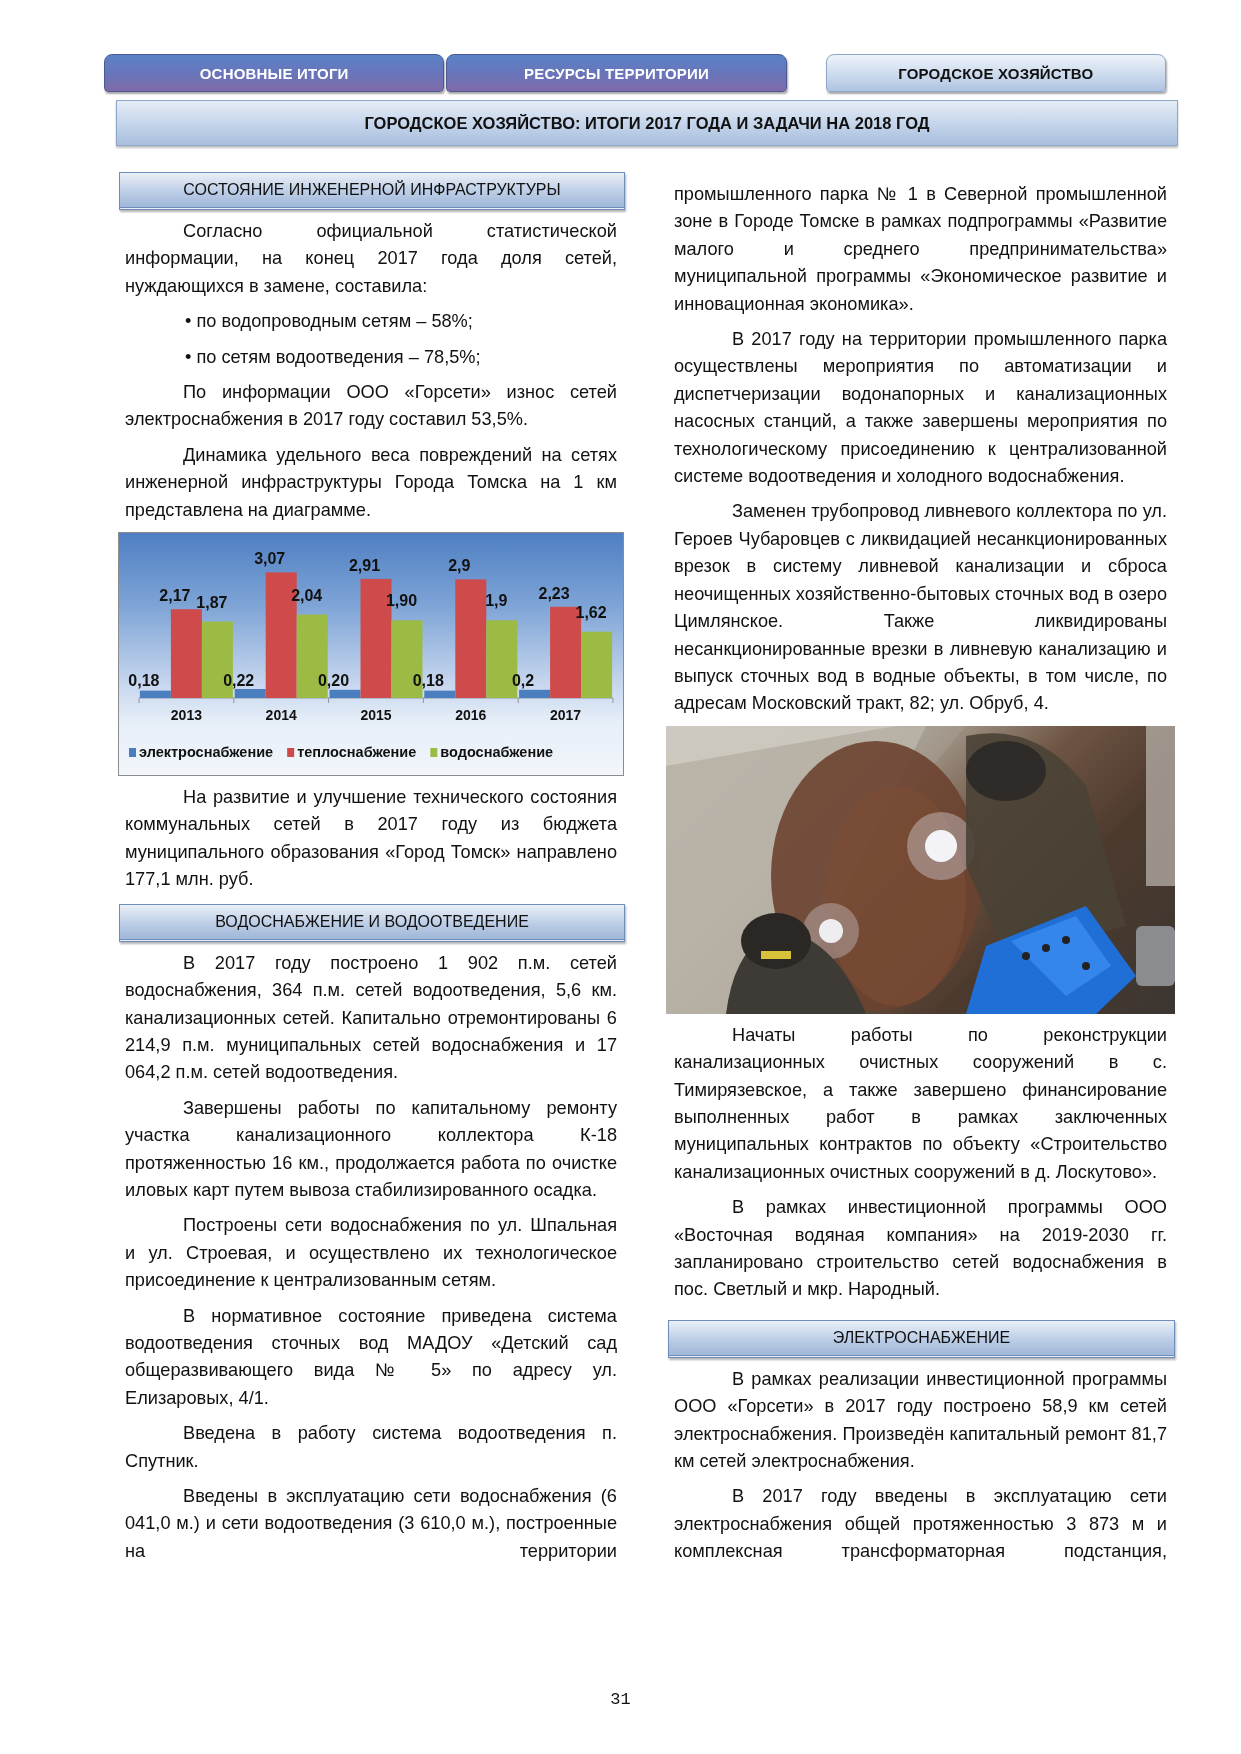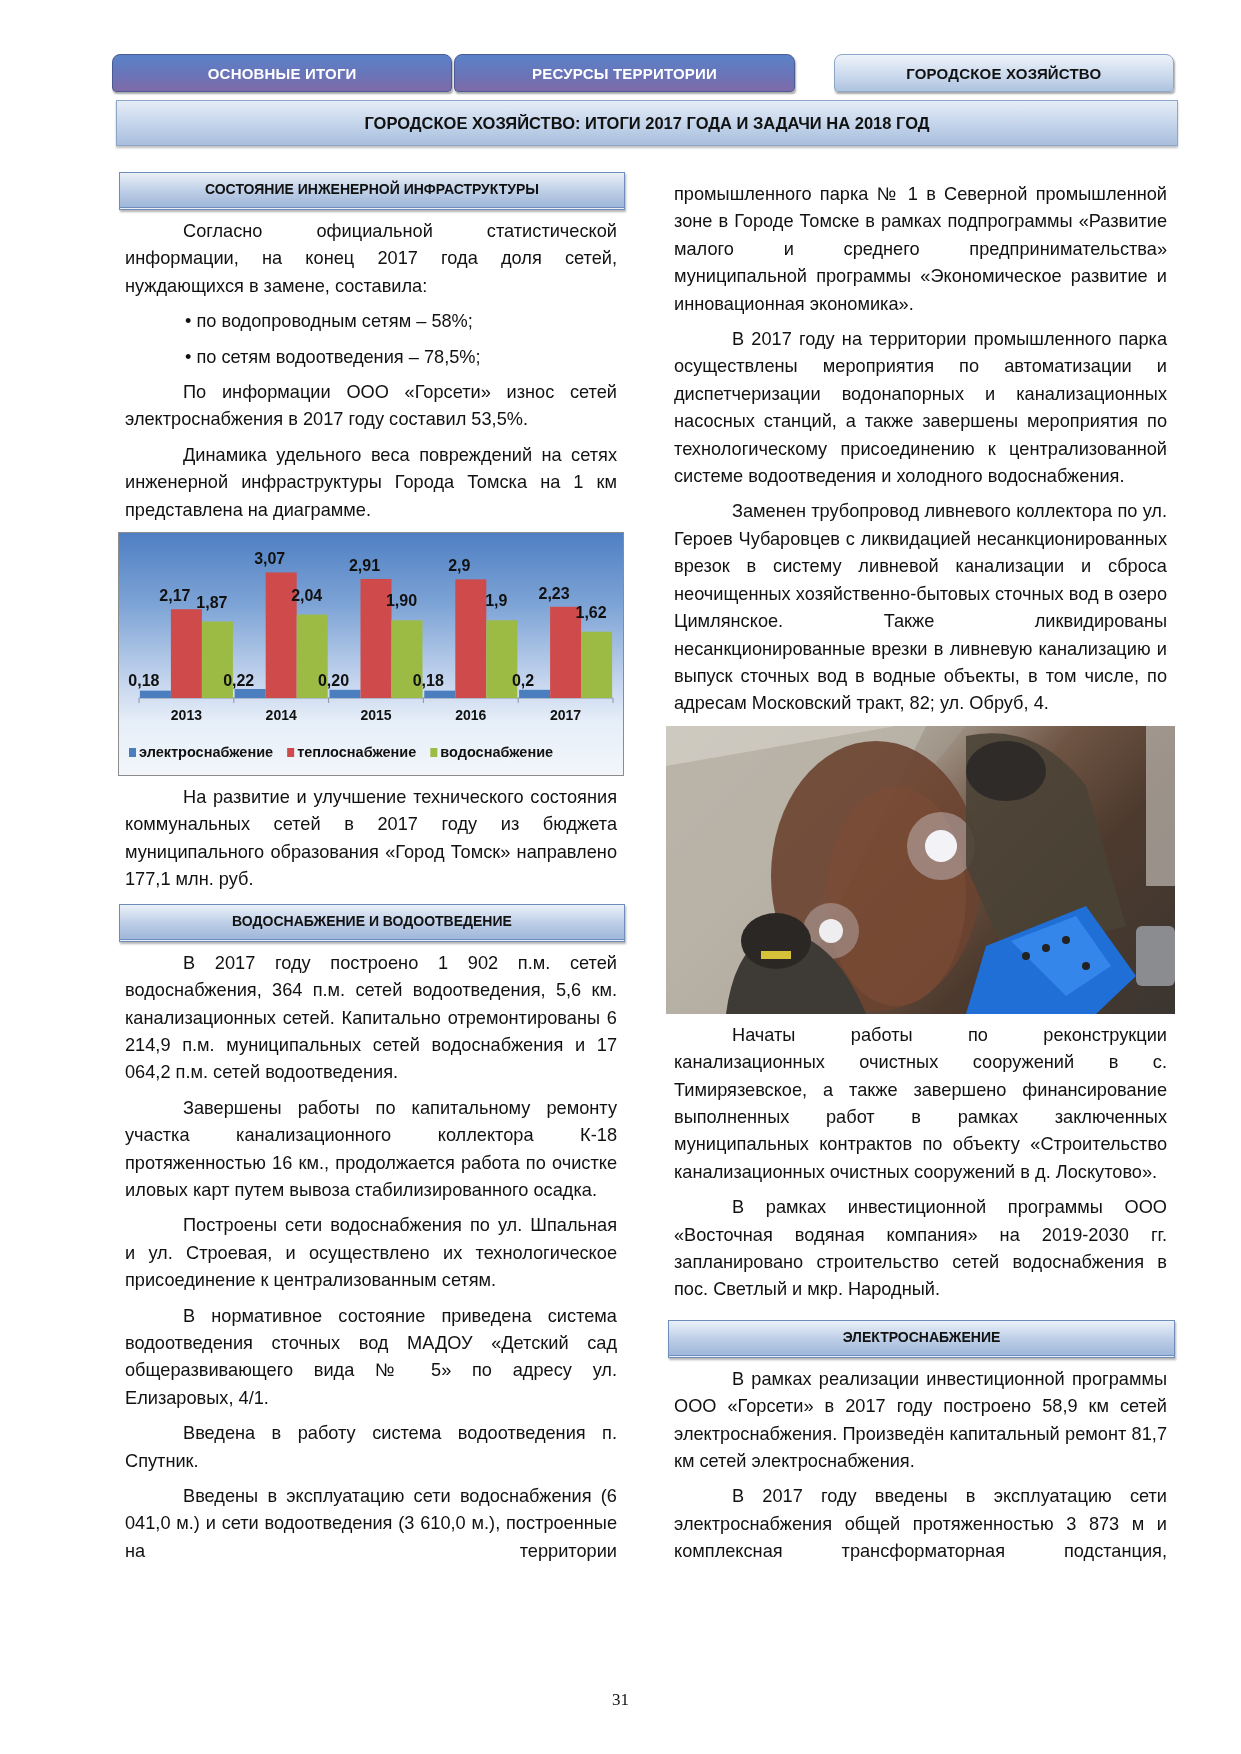--- a/index.html
+++ b/index.html
@@ -1,42 +1,42 @@
 <!DOCTYPE html>
 <html><head>
 <meta charset="utf-8">
 <style>
   html, body { margin:0; padding:0; background:#ffffff; }
   body { width:1241px; height:1754px; position:relative; overflow:hidden;
          font-family:"Liberation Sans", sans-serif; color:#111; }
-  .tabs { position:absolute; left:112px; top:54px; width:1062px; height:38px; display:flex; gap:2px; }
+  .tabs { position:absolute; left:104px; top:54px; width:1062px; height:38px; display:flex; gap:2px; }
   .tab { flex:1; border-radius:8px 8px 4px 4px; display:flex; align-items:center; justify-content:center;
          font-weight:bold; font-size:15px; letter-spacing:0.2px; box-shadow:1px 2px 2px rgba(0,0,0,0.35); cursor:pointer; }
   .tab.dark { background:linear-gradient(#5a82c8 0%, #6a74b8 55%, #7f6aa8 100%); color:#fff; border:1px solid #4a5b94; }
   .tab.light { background:linear-gradient(#eef3fa 0%, #c9d8ec 60%, #aec3df 100%); color:#111; border:1px solid #8ea6c8;margin-left:37px; }
   .banner { position:absolute; left:116px; top:100px; width:1060px; height:44px; display:flex; align-items:center; justify-content:center;
             background:linear-gradient(#e6edf7 0%, #c2d3ea 55%, #a9bfdd 100%); border:1px solid #8ea6c8;
             box-shadow:0 2px 2px rgba(0,0,0,0.25); font-weight:bold; font-size:16.5px; }
   .col { position:absolute; top:172px; width:508px; font-size:18.2px; line-height:27.4px; text-align:justify; }
   .col.left { left:117px; }
   .col.right { left:666px; top:173px; width:509px; }
   .col p { margin:8px; }
   .col p.ind { text-indent:58px; }
   .col .bul { padding-left:60px; text-align:left; }
   .sechead { height:34px; margin:0 0 8px 2px; display:flex; align-items:center; justify-content:center;
-             font-weight:bold; font-size:14px;
+             font-weight:normal; font-size:16px;
              background:linear-gradient(#eaf0f8 0%, #bccde6 55%, #9fb7d9 100%);
              border:1px solid #6f8dbb; box-shadow:1px 2px 2px rgba(0,0,0,0.3);
              border-bottom:3px double #6f8dbb; }
   .chart { width:504px; height:242px; margin:6px 0 3px 1px; border:1px solid #8c8c8c; position:relative;
            background:linear-gradient(#4f7fc3 0%, #7ea4d6 30%, #c6d6ee 62%, #e6eef8 78%, #f2f6fb 100%); }
   .chart svg { position:absolute; left:0; top:0; }
   .photo { width:509px; height:288px; margin:4px 0 5px 0; position:relative; overflow:hidden;
            background:linear-gradient(135deg, #c9c4bb 0%, #b3aca0 30%, #6e5443 52%, #4d3a2e 70%, #3b3631 100%); }
-  .pagenum { position:absolute; left:0; width:1241px; top:1690px; text-align:center; font-family:Liberation Serif, serif; font-size:17px; }
+  .pagenum { position:absolute; left:0; width:1241px; top:1690px; text-align:center; font-family:Liberation Mono, monospace; font-size:17px; }
 </style>
 </head>
 <body>
 
 <div class="tabs">
   <div class="tab dark">
       <span>ОСНОВНЫЕ ИТОГИ</span>
     </div>
   <div class="tab dark">
       <span>РЕСУРСЫ ТЕРРИТОРИИ</span>

